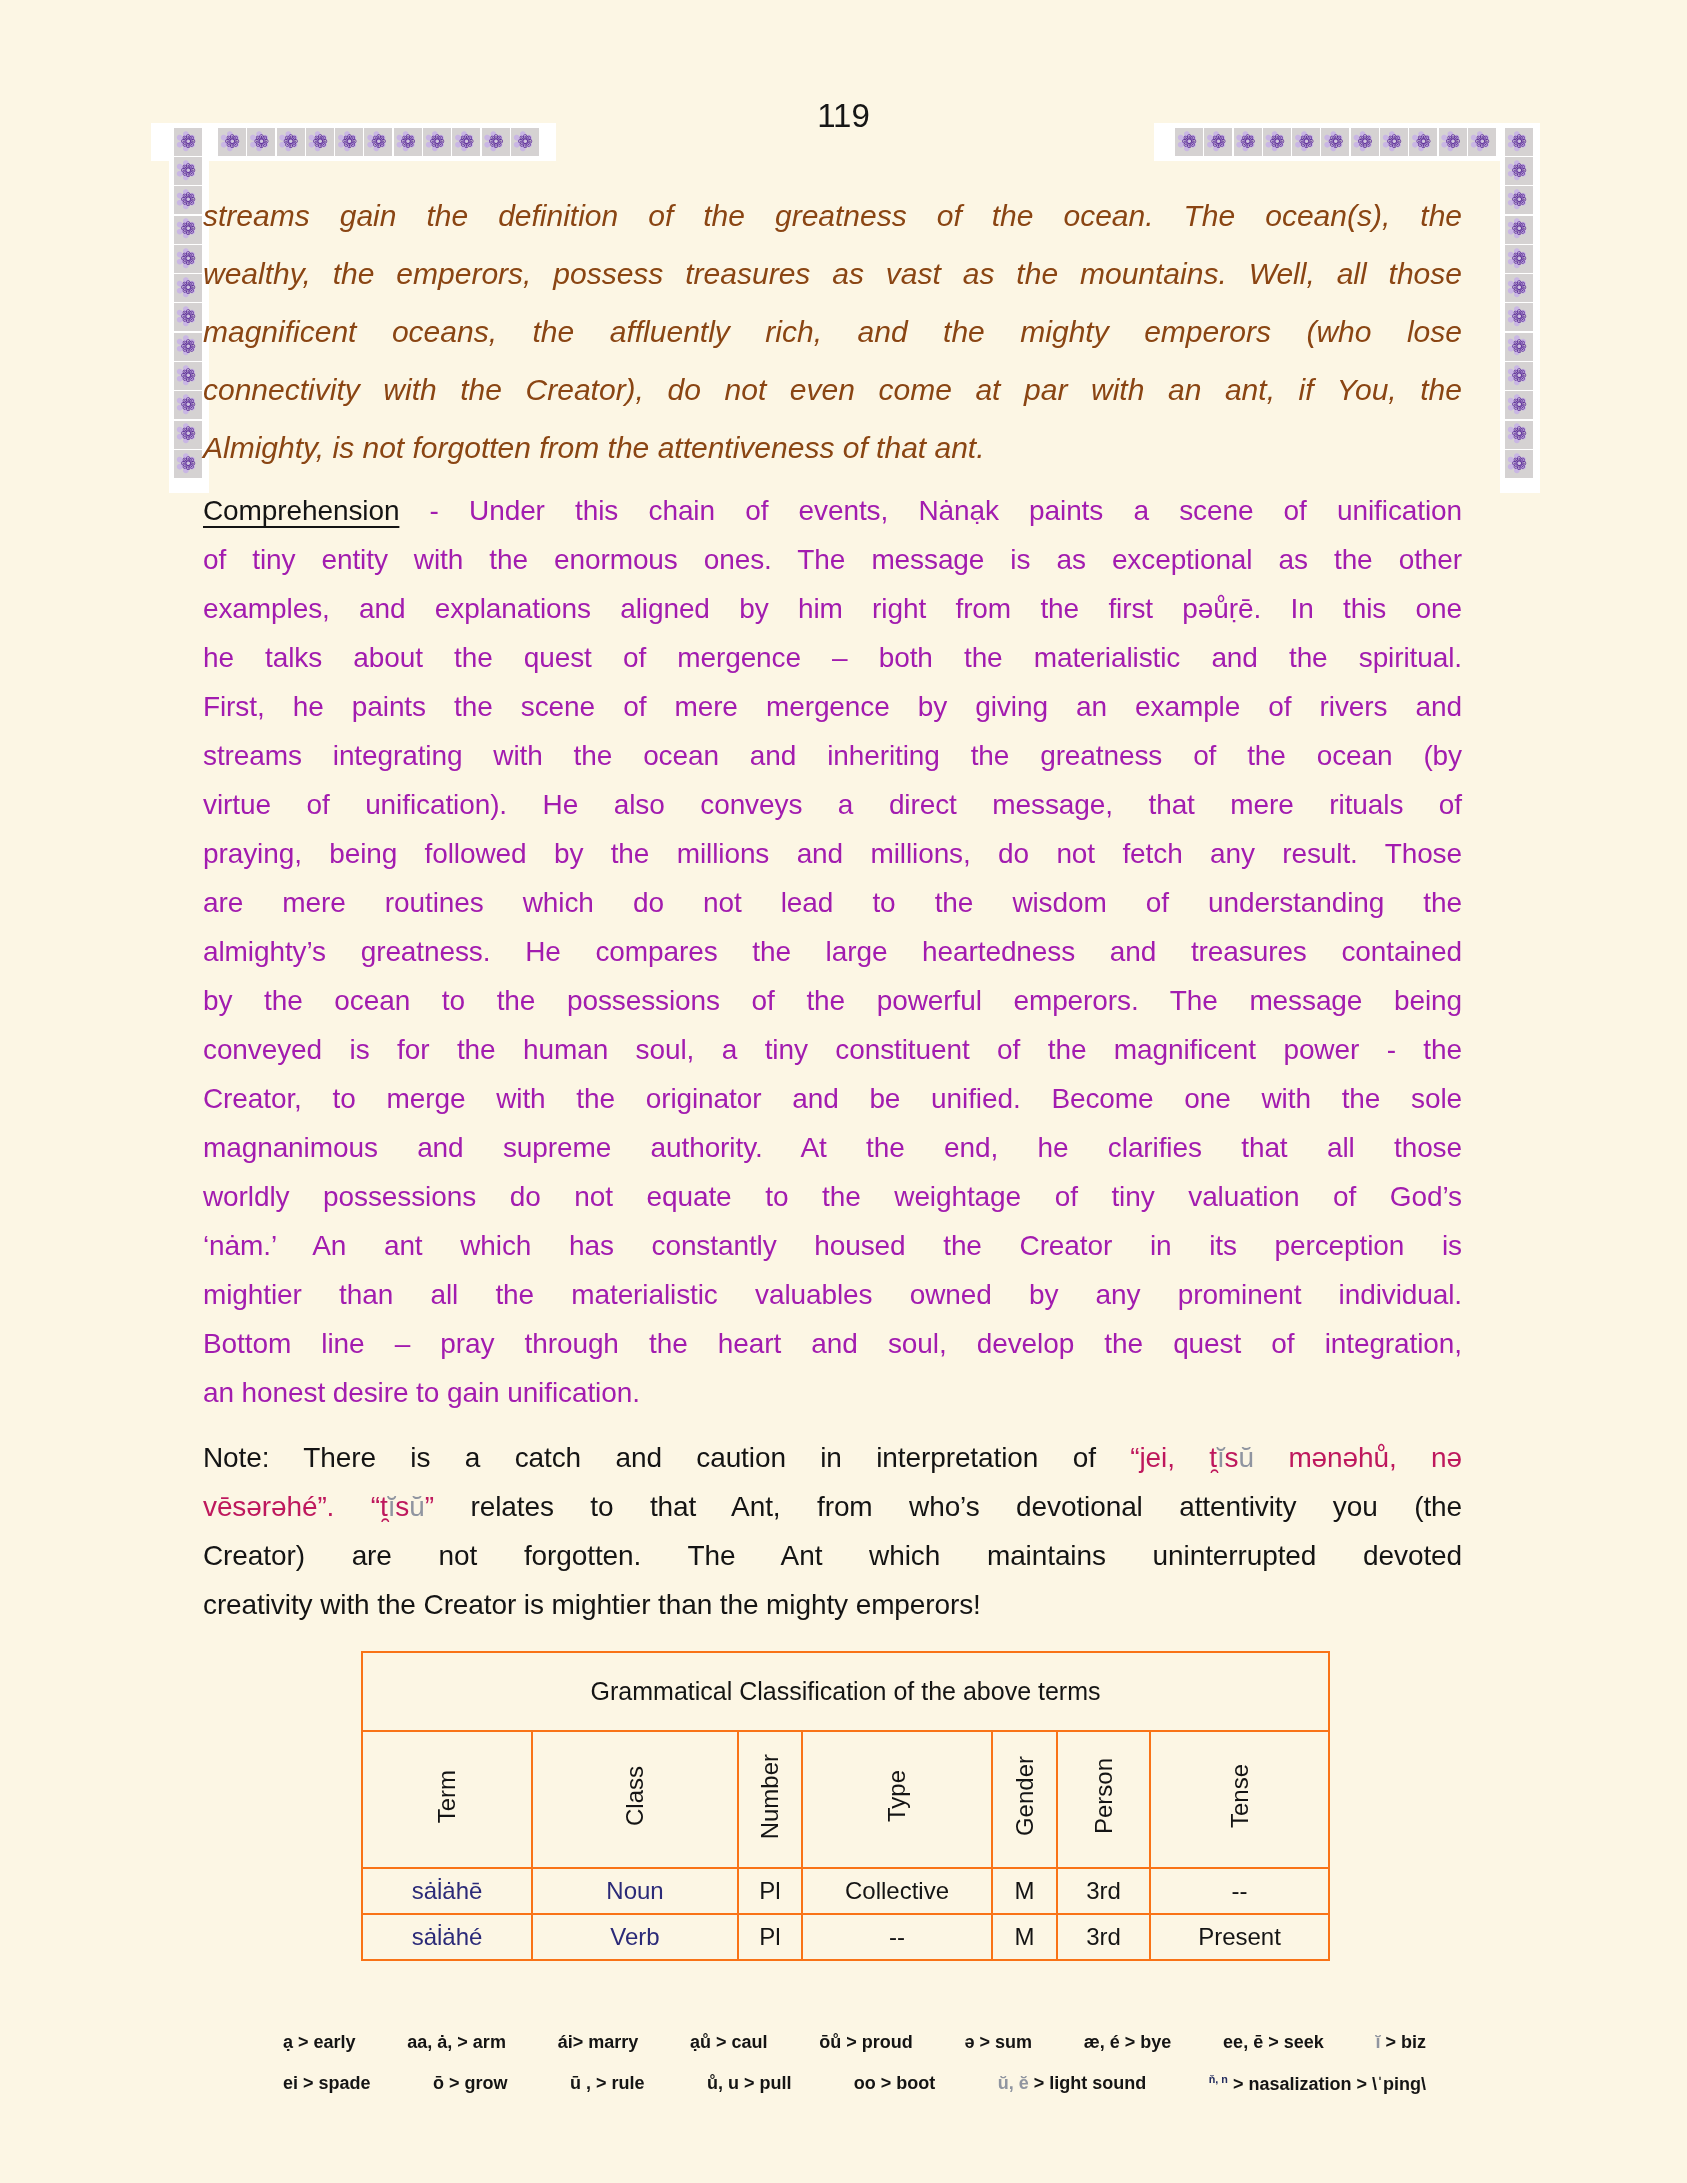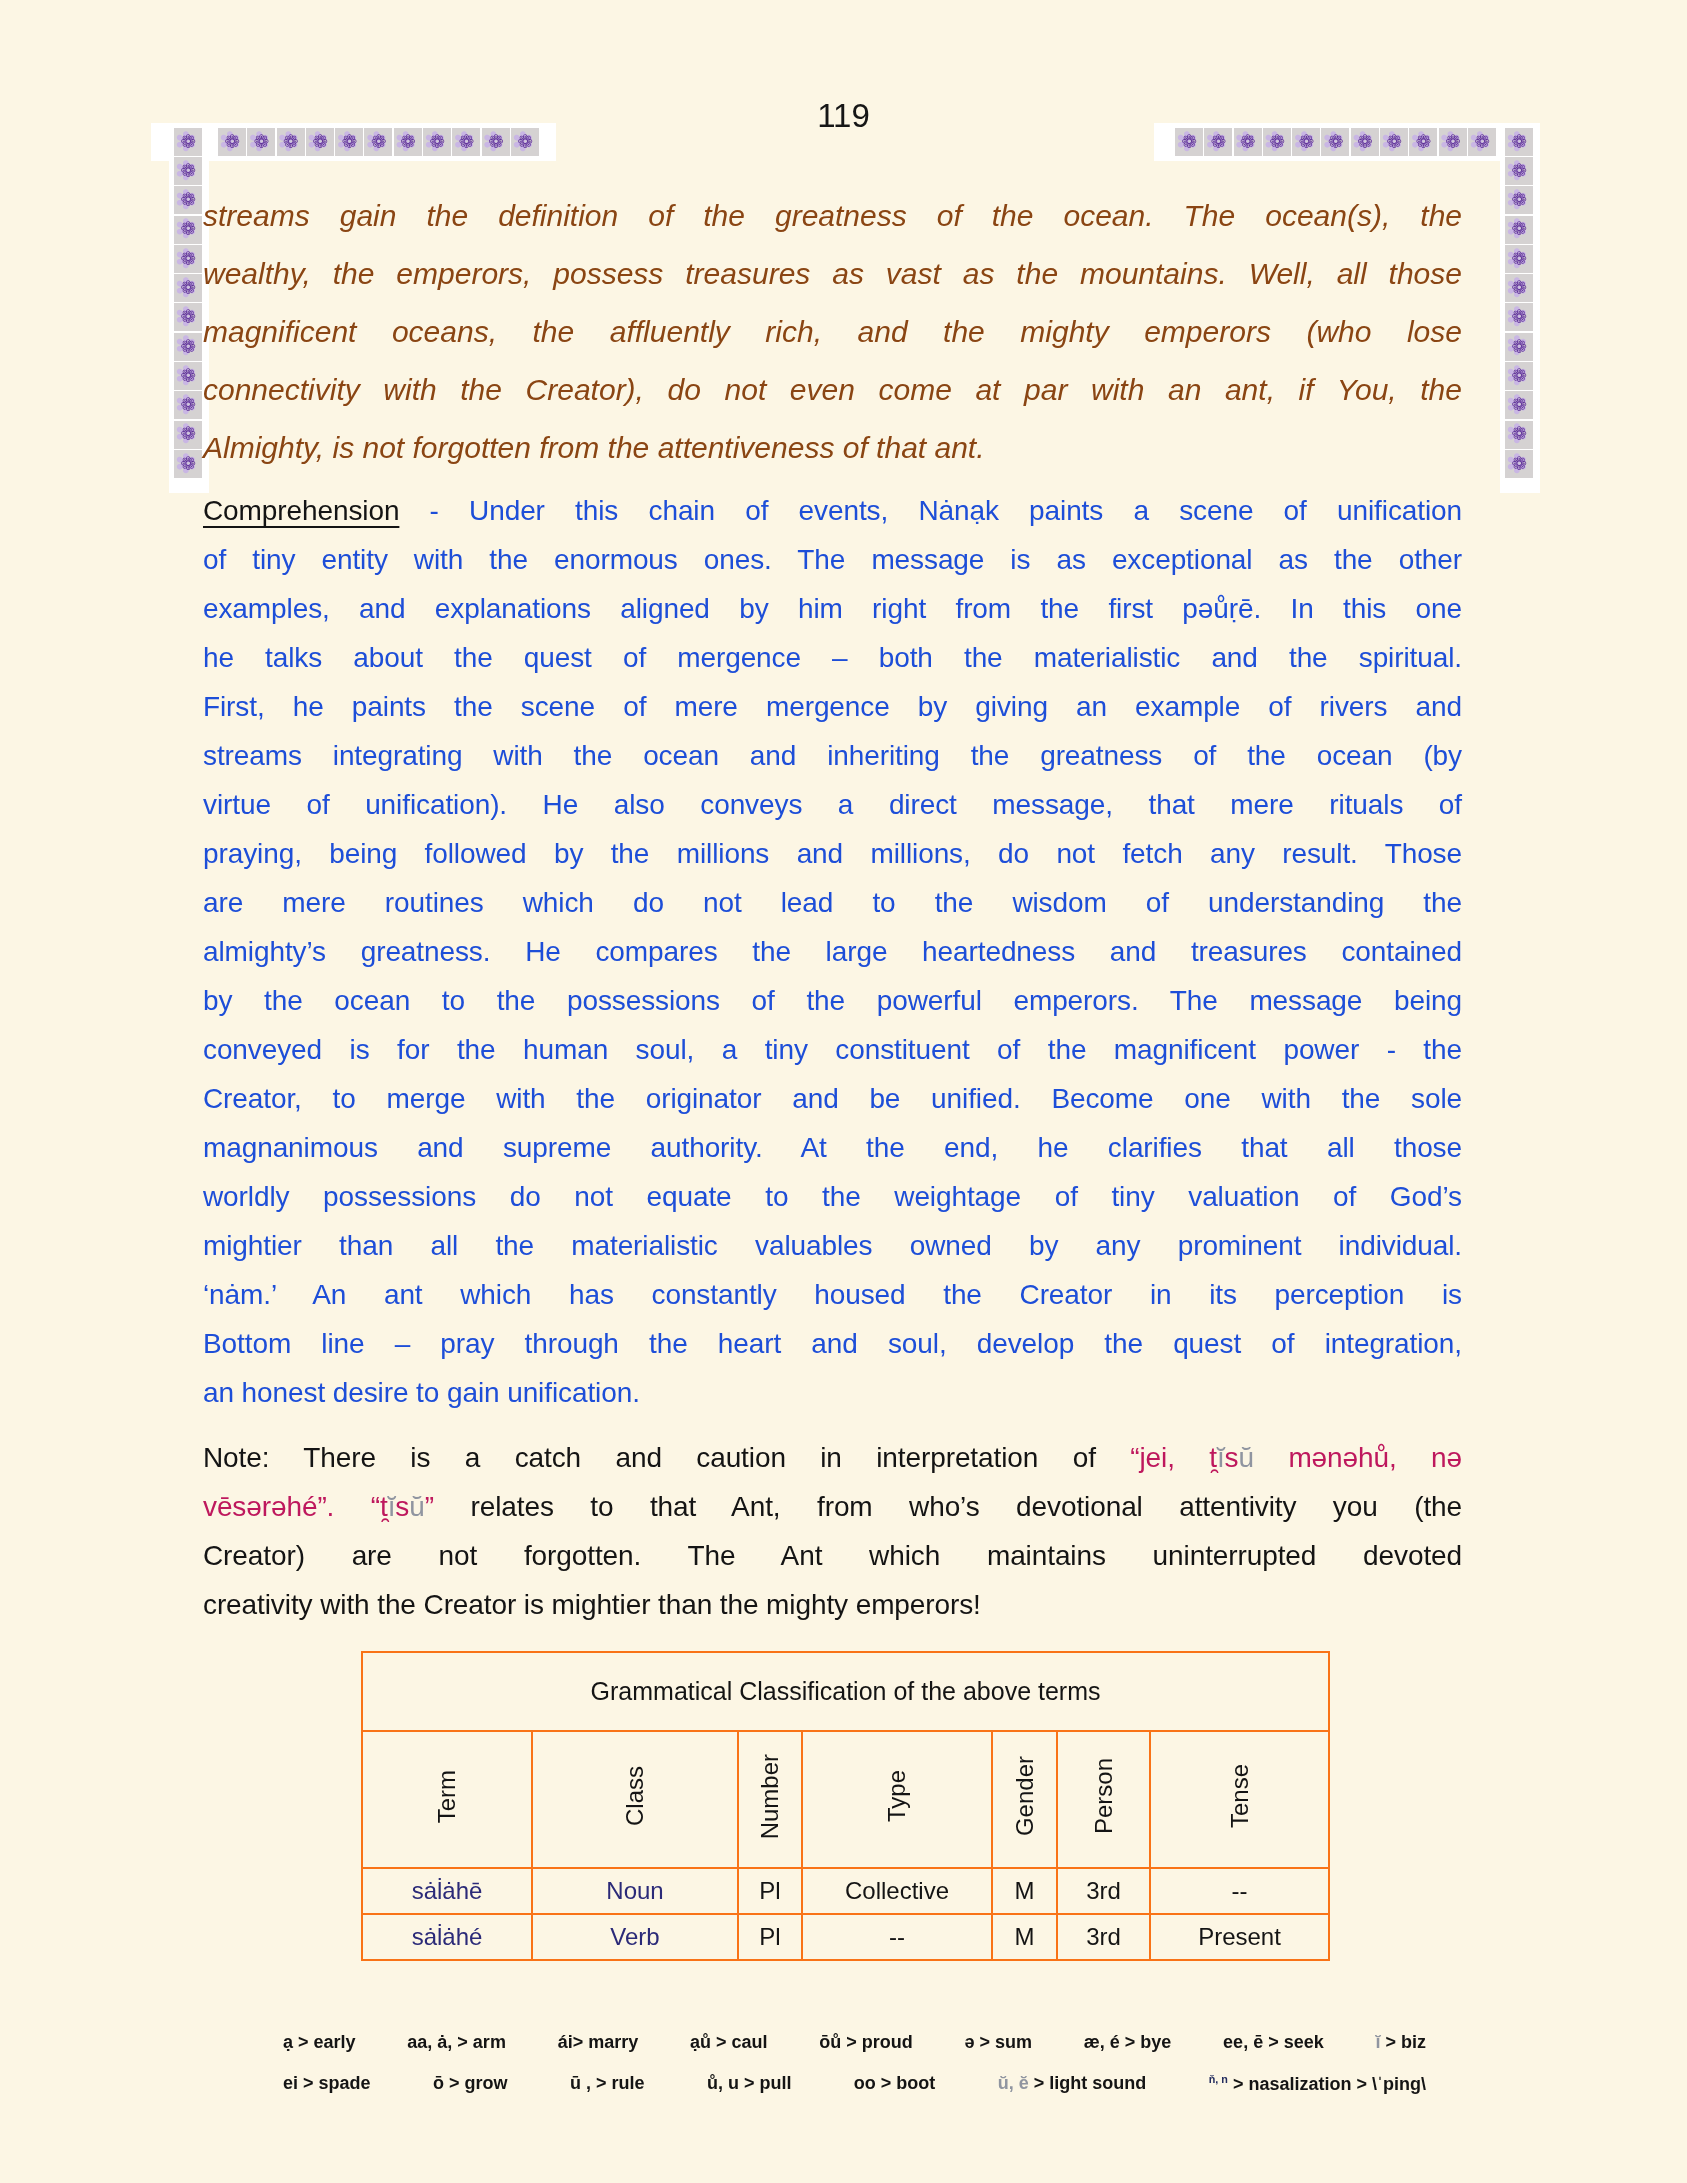--- a/index.html
+++ b/index.html
@@ -32,21 +32,21 @@
   .intro{top:187px;font-style:italic;color:#8a4513;font-size:30px;}
   .intro .jline{line-height:58px;}
 
   .comp{top:486px;font-size:28px;color:#2f2a5a;letter-spacing:-0.1px;}
   .comp .jline{line-height:49px;}
 
   .note{top:1433px;font-size:28px;color:#141414;letter-spacing:-0.1px;}
   .note .jline{line-height:49px;}
 
   .sg-h{color:#141414;text-decoration:underline;text-decoration-thickness:2px;text-underline-offset:6px;}
-  .sg-n{color:#1d4ed8;}
+  .sg-n{color:#a21caf;}
   .sg-k{color:#141414;}
   .sg-b{color:#be185d;}
   .sg-g{color:#9095a0;}
   .sg-sup{vertical-align:super;font-size:0.6em;}
 
   .gtable{
     position:absolute;left:361px;top:1651px;width:967px;
     border-collapse:collapse;color:#141414;table-layout:fixed;
   }
   .gtable td{border:2px solid #f97316;text-align:center;vertical-align:middle;padding:0;}
@@ -293,22 +293,22 @@
       <div class="jline"><span class="sg-n">streams integrating with the ocean and inheriting the greatness of the ocean (by</span></div>
       <div class="jline"><span class="sg-n">virtue of unification). He also conveys a direct message, that mere rituals of</span></div>
       <div class="jline"><span class="sg-n">praying, being followed by the millions and millions, do not fetch any result. Those</span></div>
       <div class="jline"><span class="sg-n">are mere routines which do not lead to the wisdom of understanding the</span></div>
       <div class="jline"><span class="sg-n">almighty’s greatness. He compares the large heartedness and treasures contained</span></div>
       <div class="jline"><span class="sg-n">by the ocean to the possessions of the powerful emperors. The message being</span></div>
       <div class="jline"><span class="sg-n">conveyed is for the human soul, a tiny constituent of the magnificent power - the</span></div>
       <div class="jline"><span class="sg-n">Creator, to merge with the originator and be unified. Become one with the sole</span></div>
       <div class="jline"><span class="sg-n">magnanimous and supreme authority. At the end, he clarifies that all those</span></div>
       <div class="jline"><span class="sg-n">worldly possessions do not equate to the weightage of tiny valuation of God’s</span></div>
+      <div class="jline"><span class="sg-n">‘nȧm.’ An ant which has constantly housed the Creator in its perception is</span></div>
       <div class="jline"><span class="sg-n">mightier than all the materialistic valuables owned by any prominent individual.</span></div>
-      <div class="jline"><span class="sg-n">‘nȧm.’ An ant which has constantly housed the Creator in its perception is</span></div>
       <div class="jline"><span class="sg-n">Bottom line – pray through the heart and soul, develop the quest of integration,</span></div>
       <div class="jline"><span class="sg-n">an honest desire to gain unification.</span></div>
     </div>
 
   <div class="para note">
       <div class="jline"><span class="sg-k">Note: There is a catch and caution in interpretation of </span><span class="sg-b">“jei, t̯</span><span class="sg-g">ĭ</span><span class="sg-b">s</span><span class="sg-g">ŭ</span><span class="sg-b"> mənəhů, nə</span></div>
       <div class="jline"><span class="sg-b">vēsərəhé”. “t̯</span><span class="sg-g">ĭ</span><span class="sg-b">s</span><span class="sg-g">ŭ</span><span class="sg-b">”</span><span class="sg-k"> relates to that Ant, from who’s devotional attentivity you (the</span></div>
       <div class="jline"><span class="sg-k">Creator) are not forgotten. The Ant which maintains uninterrupted devoted</span></div>
       <div class="jline"><span class="sg-k">creativity with the Creator is mightier than the mighty emperors!</span></div>
     </div>

